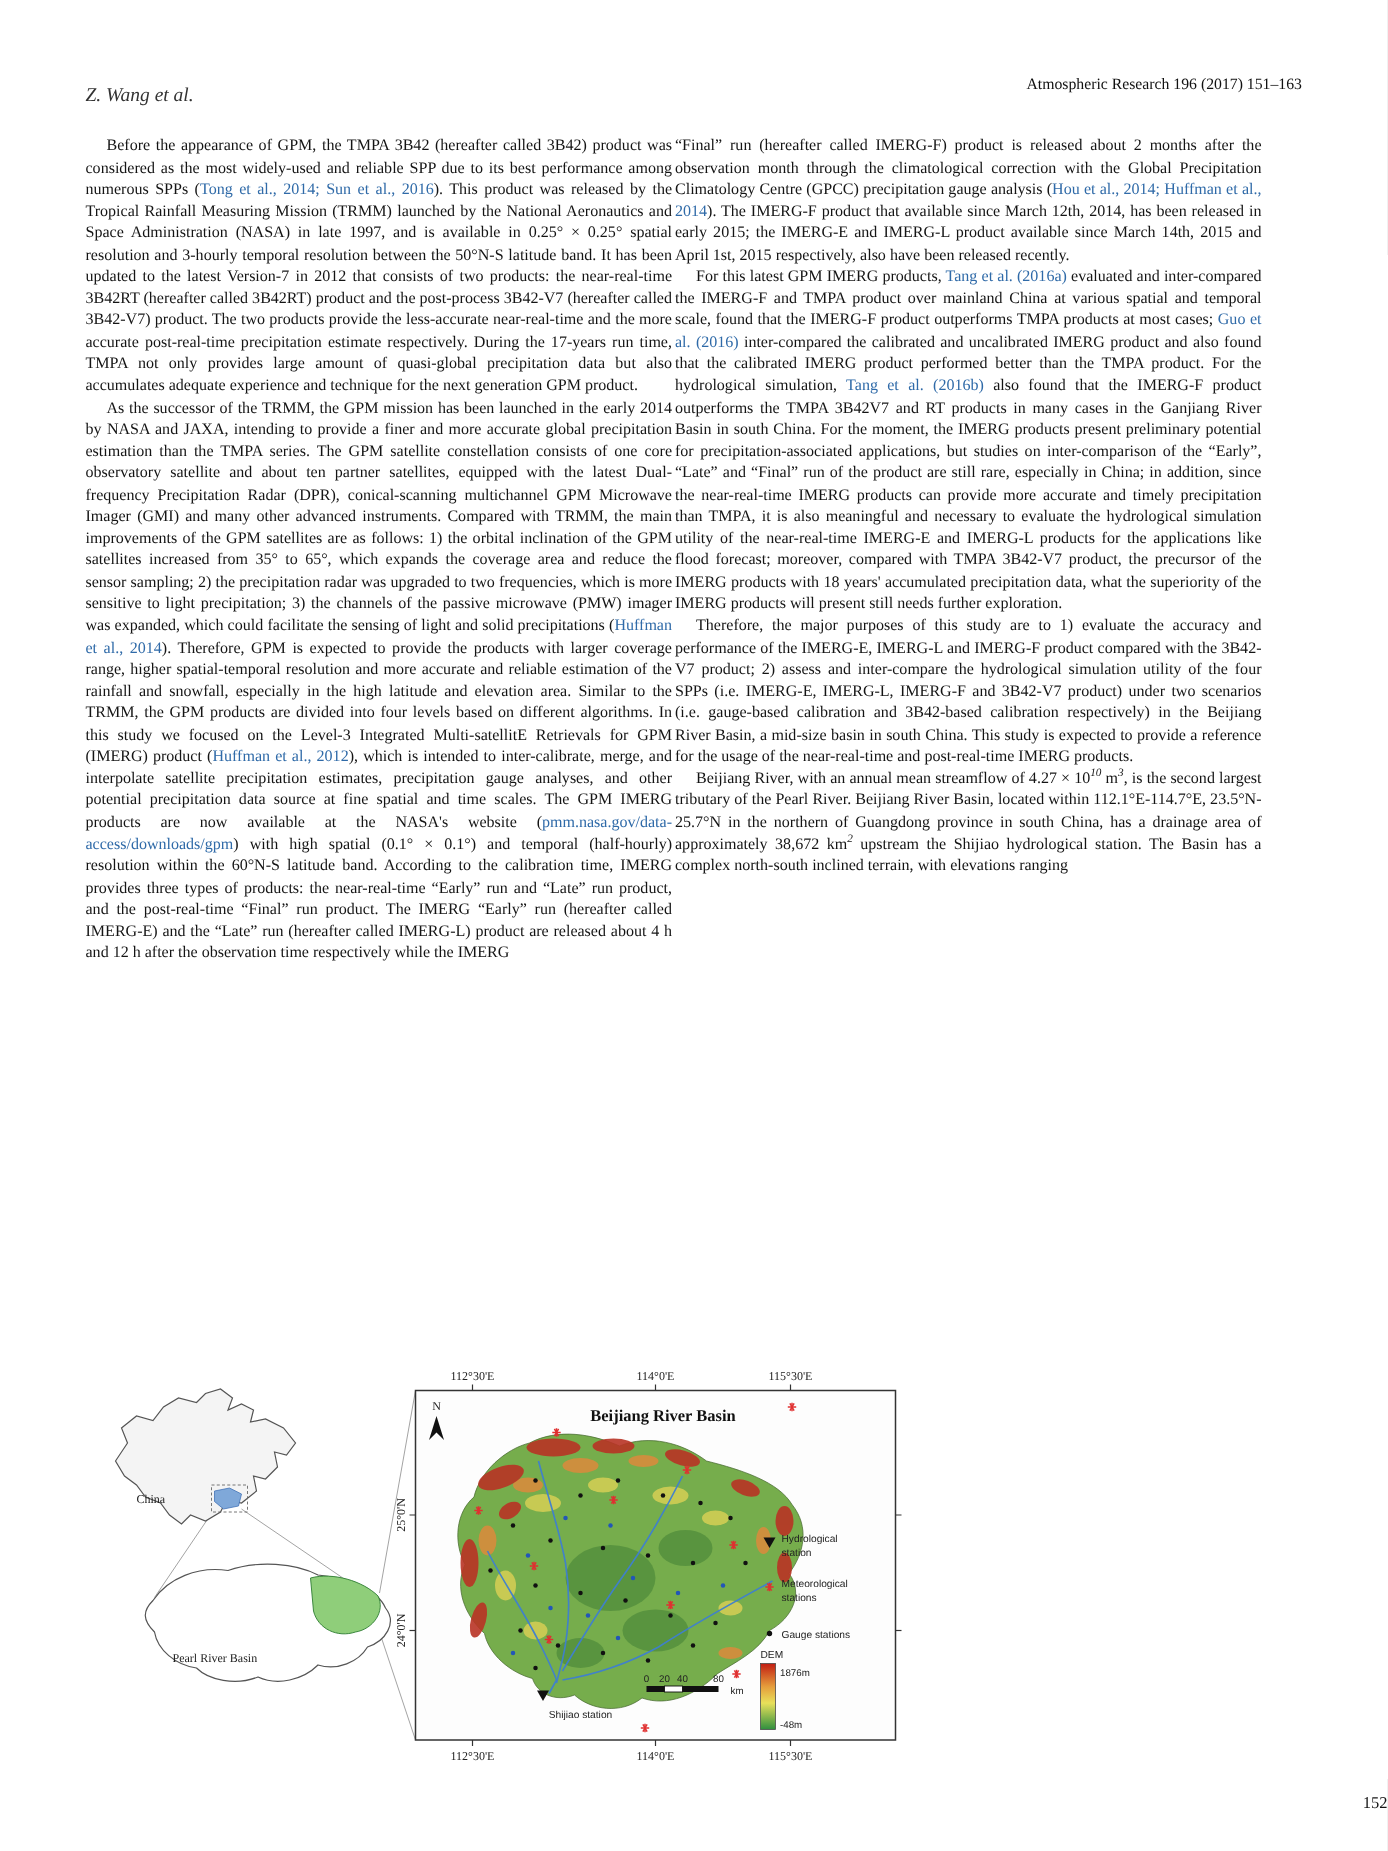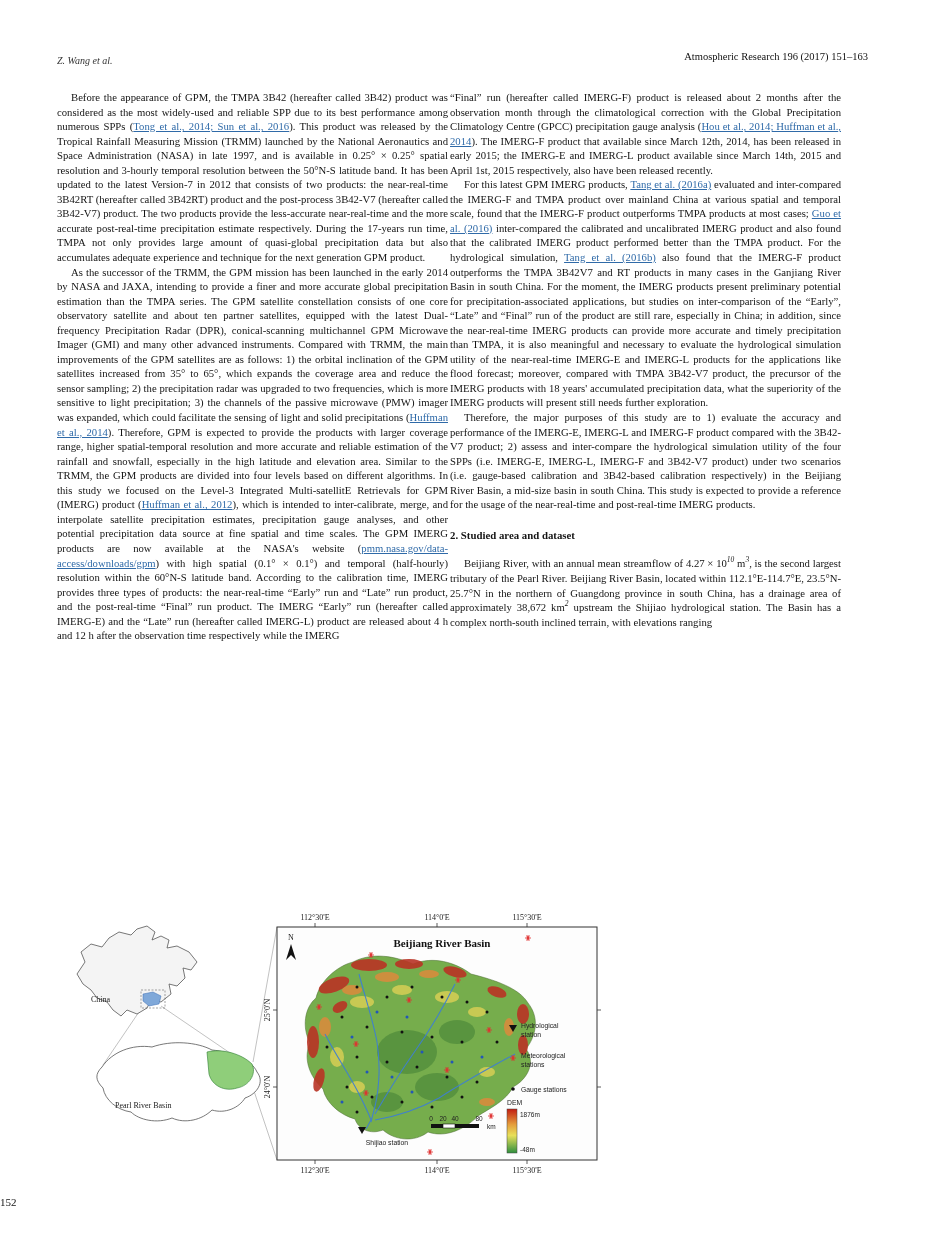--- a/index.html
+++ b/index.html
@@ -1,35 +1,35 @@
 <!DOCTYPE html>
 <html style="--link: #2f6aa8;"><head>
 <meta charset="utf-8">
 <style>
   :root { --link: #2f6aa8; }
   html,body { margin:0; padding:0; background:#e8e8e8; }
   .page { position:relative; width:925px; height:1234px; background:#ffffff;
           font-family:"Liberation Serif", serif; color:#141414; overflow:hidden; }
-  .hdr-left  { position:absolute; left:57px; top:55px; font-size:10px; font-style:italic; color:#333; }
+  .hdr-left  { position:absolute; left:57px; top:55px; font-size:13px; font-style:italic; color:#333; }
   .hdr-right { position:absolute; right:57px; top:51px; font-size:10.5px; color:#111; }
   .col { position:absolute; top:90px; width:391px; font-size:10.7px; line-height:14.55px;
          text-align:justify; }
   .col-left  { left:57px; }
   .col-right { left:450px; }
   p.body-para { margin:0; text-indent:14px; }
   p.no-indent { text-indent:0; }
-  .link { color:var(--link);text-decoration:underline; }
+  .link { color:var(--link); }
   sup { font-size:70%; line-height:0;font-style:italic; }
   h2.section { font-size:10.8px; font-weight:bold; margin:16px 0 14px 0; }
   h3.subsection { font-size:10.6px; font-style:italic; font-weight:normal; margin:0 0 14px 0; }
   .caption { position:absolute; left:608px; top:898px; width:262px; font-size:9.3px;
              line-height:12.6px; text-align:justify; }
   .cap-label { font-weight:bold; margin-right:3px; }
   .fig { position:absolute; left:57px; top:902px; }
-  .pagenum { position:absolute; left:0; right:0; top:1196px; text-align:left; font-size:11px; }
+  .pagenum { position:absolute; left:0; right:0; top:1196px; text-align:right; font-size:11px; }
   
   .axlabel  { font:8px "Liberation Serif", serif; fill:#222; }
   .maplabel { font:8px "Liberation Serif", serif; fill:#222; }
   .maptitle { font:600 11px "Liberation Serif", serif; fill:#111; }
   .leg   { font:6.8px "Liberation Sans", sans-serif; fill:#222; }
   .small { font:6.5px "Liberation Sans", sans-serif; fill:#222; }
 </style>
 </head>
 <body>
 
@@ -40,21 +40,20 @@
 
   <div class="col col-left">
     <p class="body-para"><span>Before the appearance of GPM, the TMPA 3B42 (hereafter called 3B42) product was considered as the most widely-used and reliable SPP due to its best performance among numerous SPPs (</span><span class="link">Tong et al., 2014; Sun et al., 2016</span><span>). This product was released by the Tropical Rainfall Measuring Mission (TRMM) launched by the National Aeronautics and Space Administration (NASA) in late 1997, and is available in 0.25° × 0.25° spatial resolution and 3-hourly temporal resolution between the 50°N-S latitude band. It has been updated to the latest Version-7 in 2012 that consists of two products: the near-real-time 3B42RT (hereafter called 3B42RT) product and the post-process 3B42-V7 (hereafter called 3B42-V7) product. The two products provide the less-accurate near-real-time and the more accurate post-real-time precipitation estimate respectively. During the 17-years run time, TMPA not only provides large amount of quasi-global precipitation data but also accumulates adequate experience and technique for the next generation GPM product.</span></p>
     <p class="body-para"><span>As the successor of the TRMM, the GPM mission has been launched in the early 2014 by NASA and JAXA, intending to provide a finer and more accurate global precipitation estimation than the TMPA series. The GPM satellite constellation consists of one core observatory satellite and about ten partner satellites, equipped with the latest Dual-frequency Precipitation Radar (DPR), conical-scanning multichannel GPM Microwave Imager (GMI) and many other advanced instruments. Compared with TRMM, the main improvements of the GPM satellites are as follows: 1) the orbital inclination of the GPM satellites increased from 35° to 65°, which expands the coverage area and reduce the sensor sampling; 2) the precipitation radar was upgraded to two frequencies, which is more sensitive to light precipitation; 3) the channels of the passive microwave (PMW) imager was expanded, which could facilitate the sensing of light and solid precipitations (</span><span class="link">Huffman et al., 2014</span><span>). Therefore, GPM is expected to provide the products with larger coverage range, higher spatial-temporal resolution and more accurate and reliable estimation of the rainfall and snowfall, especially in the high latitude and elevation area. Similar to the TRMM, the GPM products are divided into four levels based on different algorithms. In this study we focused on the Level-3 Integrated Multi-satellitE Retrievals for GPM (IMERG) product (</span><span class="link">Huffman et al., 2012</span><span>), which is intended to inter-calibrate, merge, and interpolate satellite precipitation estimates, precipitation gauge analyses, and other potential precipitation data source at fine spatial and time scales. The GPM IMERG products are now available at the NASA's website (</span><span class="link">pmm.nasa.gov/data-access/downloads/gpm</span><span>) with high spatial (0.1° × 0.1°) and temporal (half-hourly) resolution within the 60°N-S latitude band. According to the calibration time, IMERG provides three types of products: the near-real-time “Early” run and “Late” run product, and the post-real-time “Final” run product. The IMERG “Early” run (hereafter called IMERG-E) and the “Late” run (hereafter called IMERG-L) product are released about 4 h and 12 h after the observation time respectively while the IMERG</span></p>
   </div>
 
   <div class="col col-right">
     <p class="body-para no-indent"><span>“Final” run (hereafter called IMERG-F) product is released about 2 months after the observation month through the climatological correction with the Global Precipitation Climatology Centre (GPCC) precipitation gauge analysis (</span><span class="link">Hou et al., 2014; Huffman et al., 2014</span><span>). The IMERG-F product that available since March 12th, 2014, has been released in early 2015; the IMERG-E and IMERG-L product available since March 14th, 2015 and April 1st, 2015 respectively, also have been released recently.</span></p>
     <p class="body-para"><span>For this latest GPM IMERG products, </span><span class="link">Tang et al. (2016a)</span><span> evaluated and inter-compared the IMERG-F and TMPA product over mainland China at various spatial and temporal scale, found that the IMERG-F product outperforms TMPA products at most cases; </span><span class="link">Guo et al. (2016)</span><span> inter-compared the calibrated and uncalibrated IMERG product and also found that the calibrated IMERG product performed better than the TMPA product. For the hydrological simulation, </span><span class="link">Tang et al. (2016b)</span><span> also found that the IMERG-F product outperforms the TMPA 3B42V7 and RT products in many cases in the Ganjiang River Basin in south China. For the moment, the IMERG products present preliminary potential for precipitation-associated applications, but studies on inter-comparison of the “Early”, “Late” and “Final” run of the product are still rare, especially in China; in addition, since the near-real-time IMERG products can provide more accurate and timely precipitation than TMPA, it is also meaningful and necessary to evaluate the hydrological simulation utility of the near-real-time IMERG-E and IMERG-L products for the applications like flood forecast; moreover, compared with TMPA 3B42-V7 product, the precursor of the IMERG products with 18 years' accumulated precipitation data, what the superiority of the IMERG products will present still needs further exploration.</span></p>
     <p class="body-para"><span>Therefore, the major purposes of this study are to 1) evaluate the accuracy and performance of the IMERG-E, IMERG-L and IMERG-F product compared with the 3B42-V7 product; 2) assess and inter-compare the hydrological simulation utility of the four SPPs (i.e. IMERG-E, IMERG-L, IMERG-F and 3B42-V7 product) under two scenarios (i.e. gauge-based calibration and 3B42-based calibration respectively) in the Beijiang River Basin, a mid-size basin in south China. This study is expected to provide a reference for the usage of the near-real-time and post-real-time IMERG products.</span></p>
-    <h2 class="section">2. Studied area and dataset</h2>
     <p class="body-para"><span>Beijiang River, with an annual mean streamflow of 4.27 × 10</span><sup>10</sup><span> m</span><sup>3</sup><span>, is the second largest tributary of the Pearl River. Beijiang River Basin, located within 112.1°E-114.7°E, 23.5°N-25.7°N in the northern of Guangdong province in south China, has a drainage area of approximately 38,672 km</span><sup>2</sup><span> upstream the Shijiao hydrological station. The Basin has a complex north-south inclined terrain, with elevations ranging</span></p>
   </div>
 
 
   <svg class="fig" width="545" height="278" viewBox="0 0 545 278" xmlns="http://www.w3.org/2000/svg">
     <defs>
       <g id="mstar" stroke="#e03030" stroke-width="1">
         <line x1="-2.8" y1="0" x2="2.8" y2="0"></line>
         <line x1="-1.4" y1="-2.4" x2="1.4" y2="2.4"></line>
         <line x1="-1.4" y1="2.4" x2="1.4" y2="-2.4"></line>

